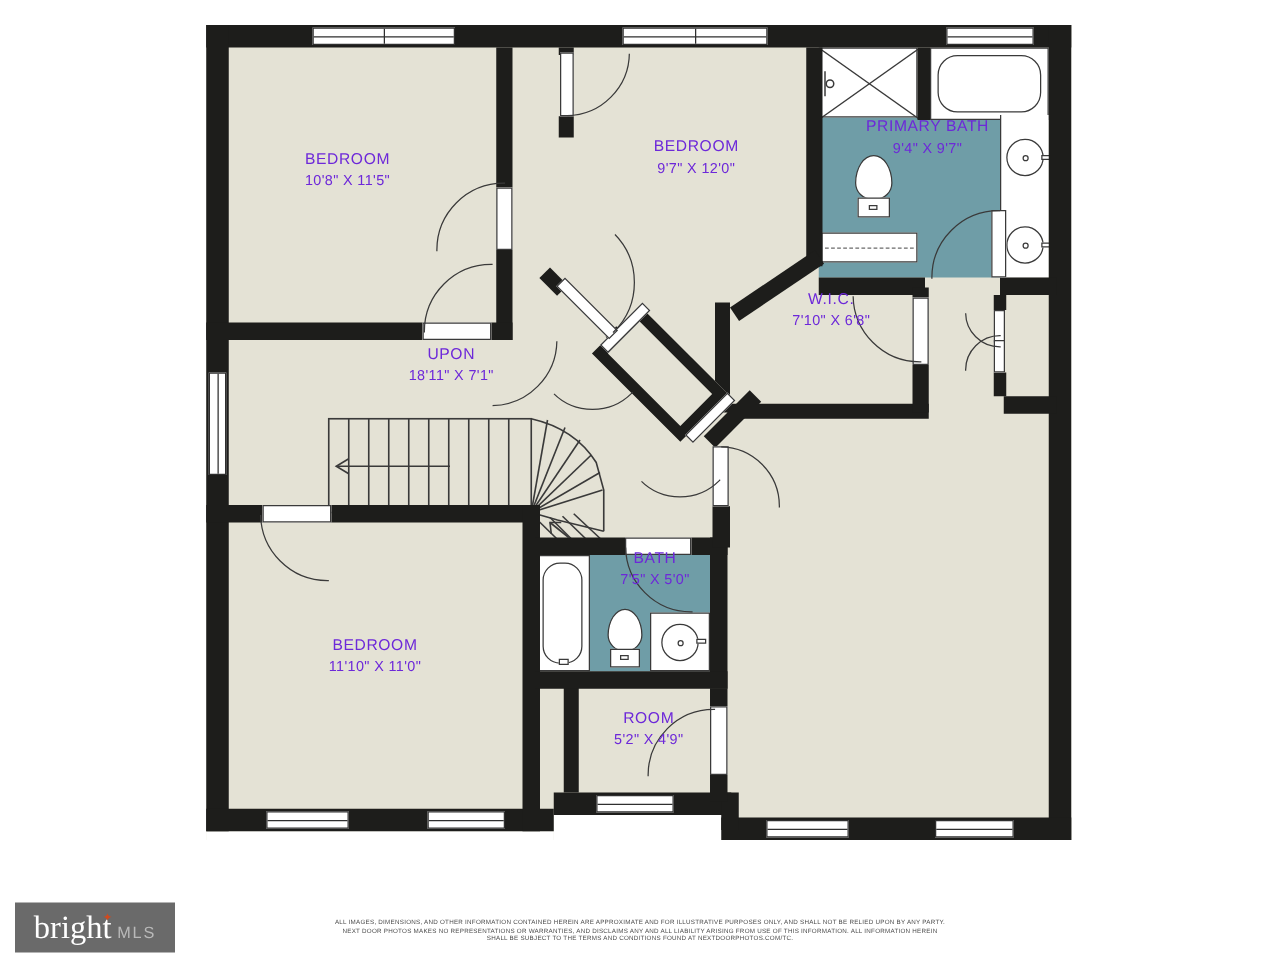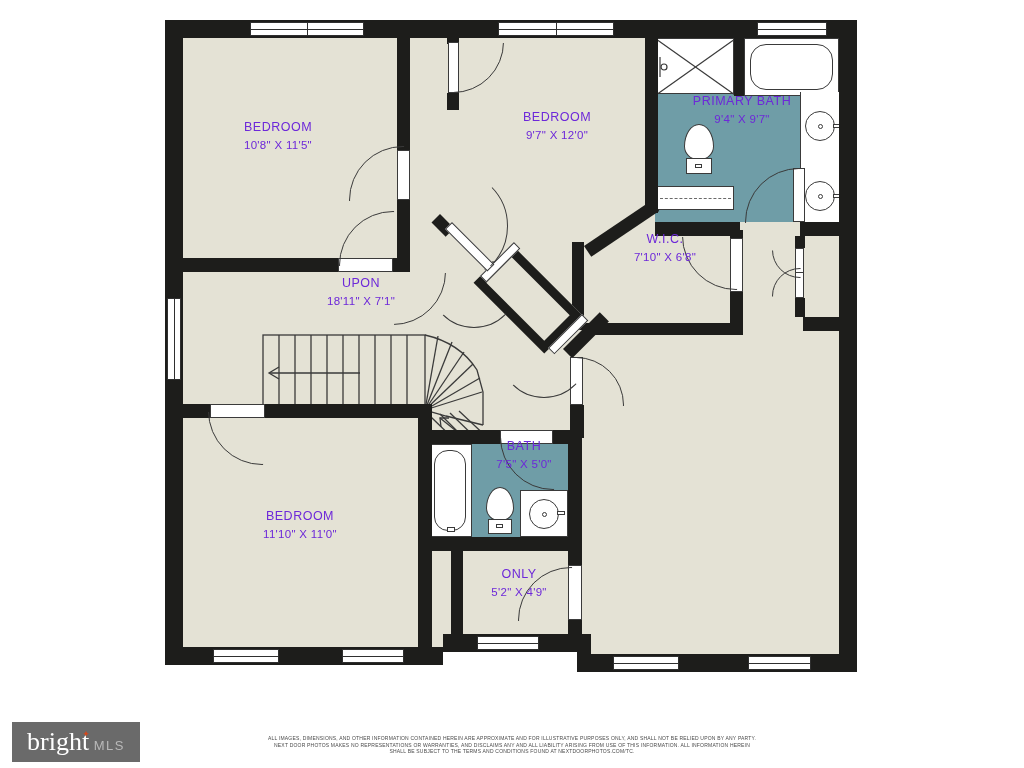--- a/index.html
+++ b/index.html
@@ -267,21 +267,21 @@
     </div>
   <div class="lbl" style="left:300px;top:509px;">
     <div class="nm">BEDROOM</div>
       <div class="dm">11'10" X 11'0"</div>
     </div>
   <div class="lbl" style="left:507px;top:439px;margin-left:17px;">
     <div class="nm">BATH</div>
       <div class="dm">7'5" X 5'0"</div>
     </div>
   <div class="lbl" style="left:519px;top:567px;">
-    <div class="nm">ONLY</div>
+    <div class="nm">ROOM</div>
       <div class="dm">5'2" X 4'9"</div>
     </div>
 
   <div id="logo" style="background: rgb(106, 106, 106);">
     <span class="b">bright</span>
     <span class="star">✦</span>
     <span class="mls">MLS</span>
   </div>
   <div id="disclaimer">
     <span style="display:block;">ALL IMAGES, DIMENSIONS, AND OTHER INFORMATION CONTAINED HEREIN ARE APPROXIMATE AND FOR ILLUSTRATIVE PURPOSES ONLY, AND SHALL NOT BE RELIED UPON BY ANY PARTY.</span>

